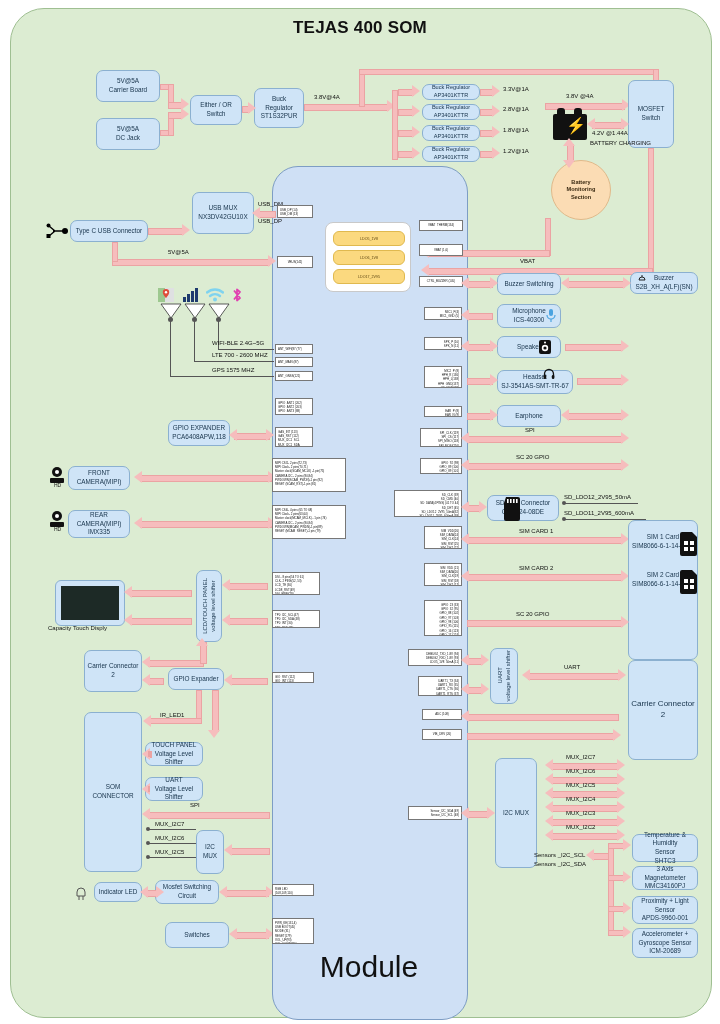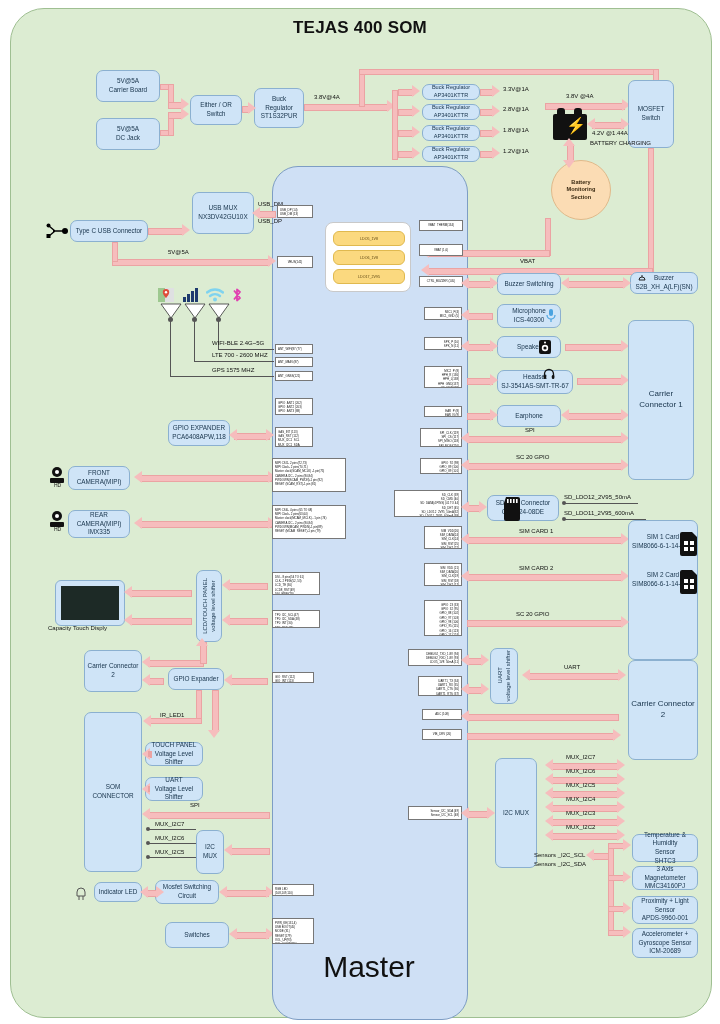--- a/index.html
+++ b/index.html
@@ -83,21 +83,21 @@
 </style>
 </head>
 <body>
 
 <div id="page">
 
   <div class="board"></div>
   <div class="title">TEJAS 400 SOM</div>
 
   <div class="module"></div>
-  <div class="module-label">Master</div>
+  <div class="module-label">Module</div>
 
   <div class="blk" style="left:96px;top:70px;width:64px;height:32px;white-space:pre-line;">5V@5A
 Carrier Board</div>
   <div class="blk" style="left:96px;top:118px;width:64px;height:32px;white-space:pre-line;">5V@5A
 DC Jack</div>
   <div class="blk" style="left:190px;top:95px;width:52px;height:30px;white-space:pre-line;">Either / OR
 Switch</div>
   <div class="blk" style="left:254px;top:88px;width:50px;height:40px;white-space:pre-line;">Buck
 Regulator
 ST1S32PUR</div>
@@ -557,21 +557,20 @@
   <div class="ar h" style="left:467px;top:436px;width:156px;"></div>
   <div class="hd left" style="left:461px;top:432px;"></div>
     <div class="hd right" style="left:621px;top:432px;"></div>
   <div class="lab" style="left:525px;top:427px;">SPI</div>
 
   <div class="ar h" style="left:467px;top:463px;width:156px;"></div>
   <div class="hd left" style="left:461px;top:459px;"></div>
     <div class="hd right" style="left:621px;top:459px;"></div>
   <div class="lab" style="left:516px;top:454px;">SC 20 GPIO</div>
 
-  <div class="blk lg" style="left:628px;top:320px;width:66px;height:160px;">Carrier Connector 1</div>
 
   <div class="blk" style="left:487px;top:495px;width:72px;height:26px;white-space:pre-line;">SD card Connector
 CM1624-08DE</div>
   <div class="ar h" style="left:467px;top:505px;width:14px;"></div>
   <div class="hd left" style="left:461px;top:501px;"></div>
     <div class="hd right" style="left:479px;top:501px;"></div>
   <svg class="sdglyph" viewBox="0 0 22 26">
     <path d="M4 1h12a2 2 0 012 2v20a2 2 0 01-2 2H4a2 2 0 01-2-2V7z" fill="#111"></path>
     <rect x="5" y="3" width="1.6" height="4" fill="#fff"></rect>
       <rect x="8" y="3" width="1.6" height="4" fill="#fff"></rect>

